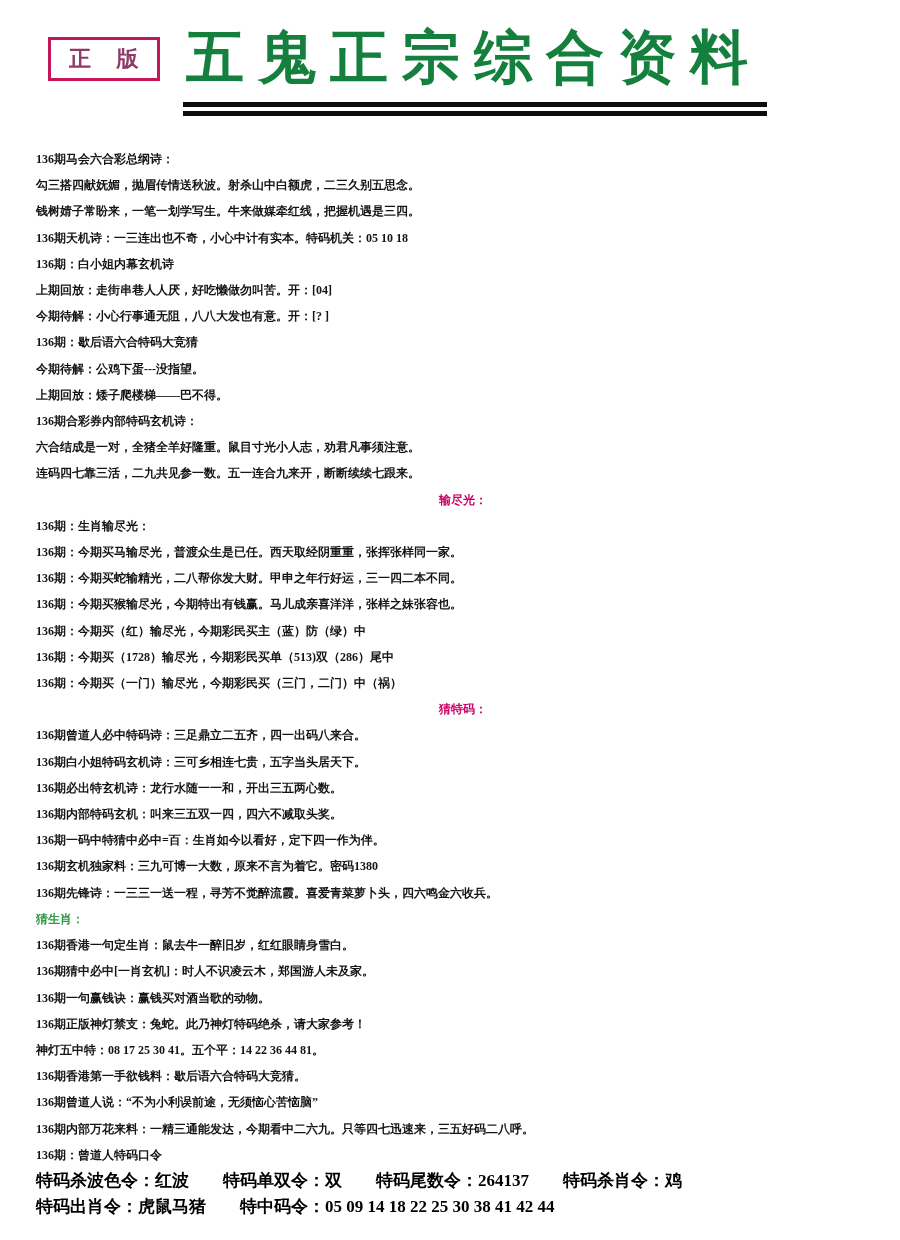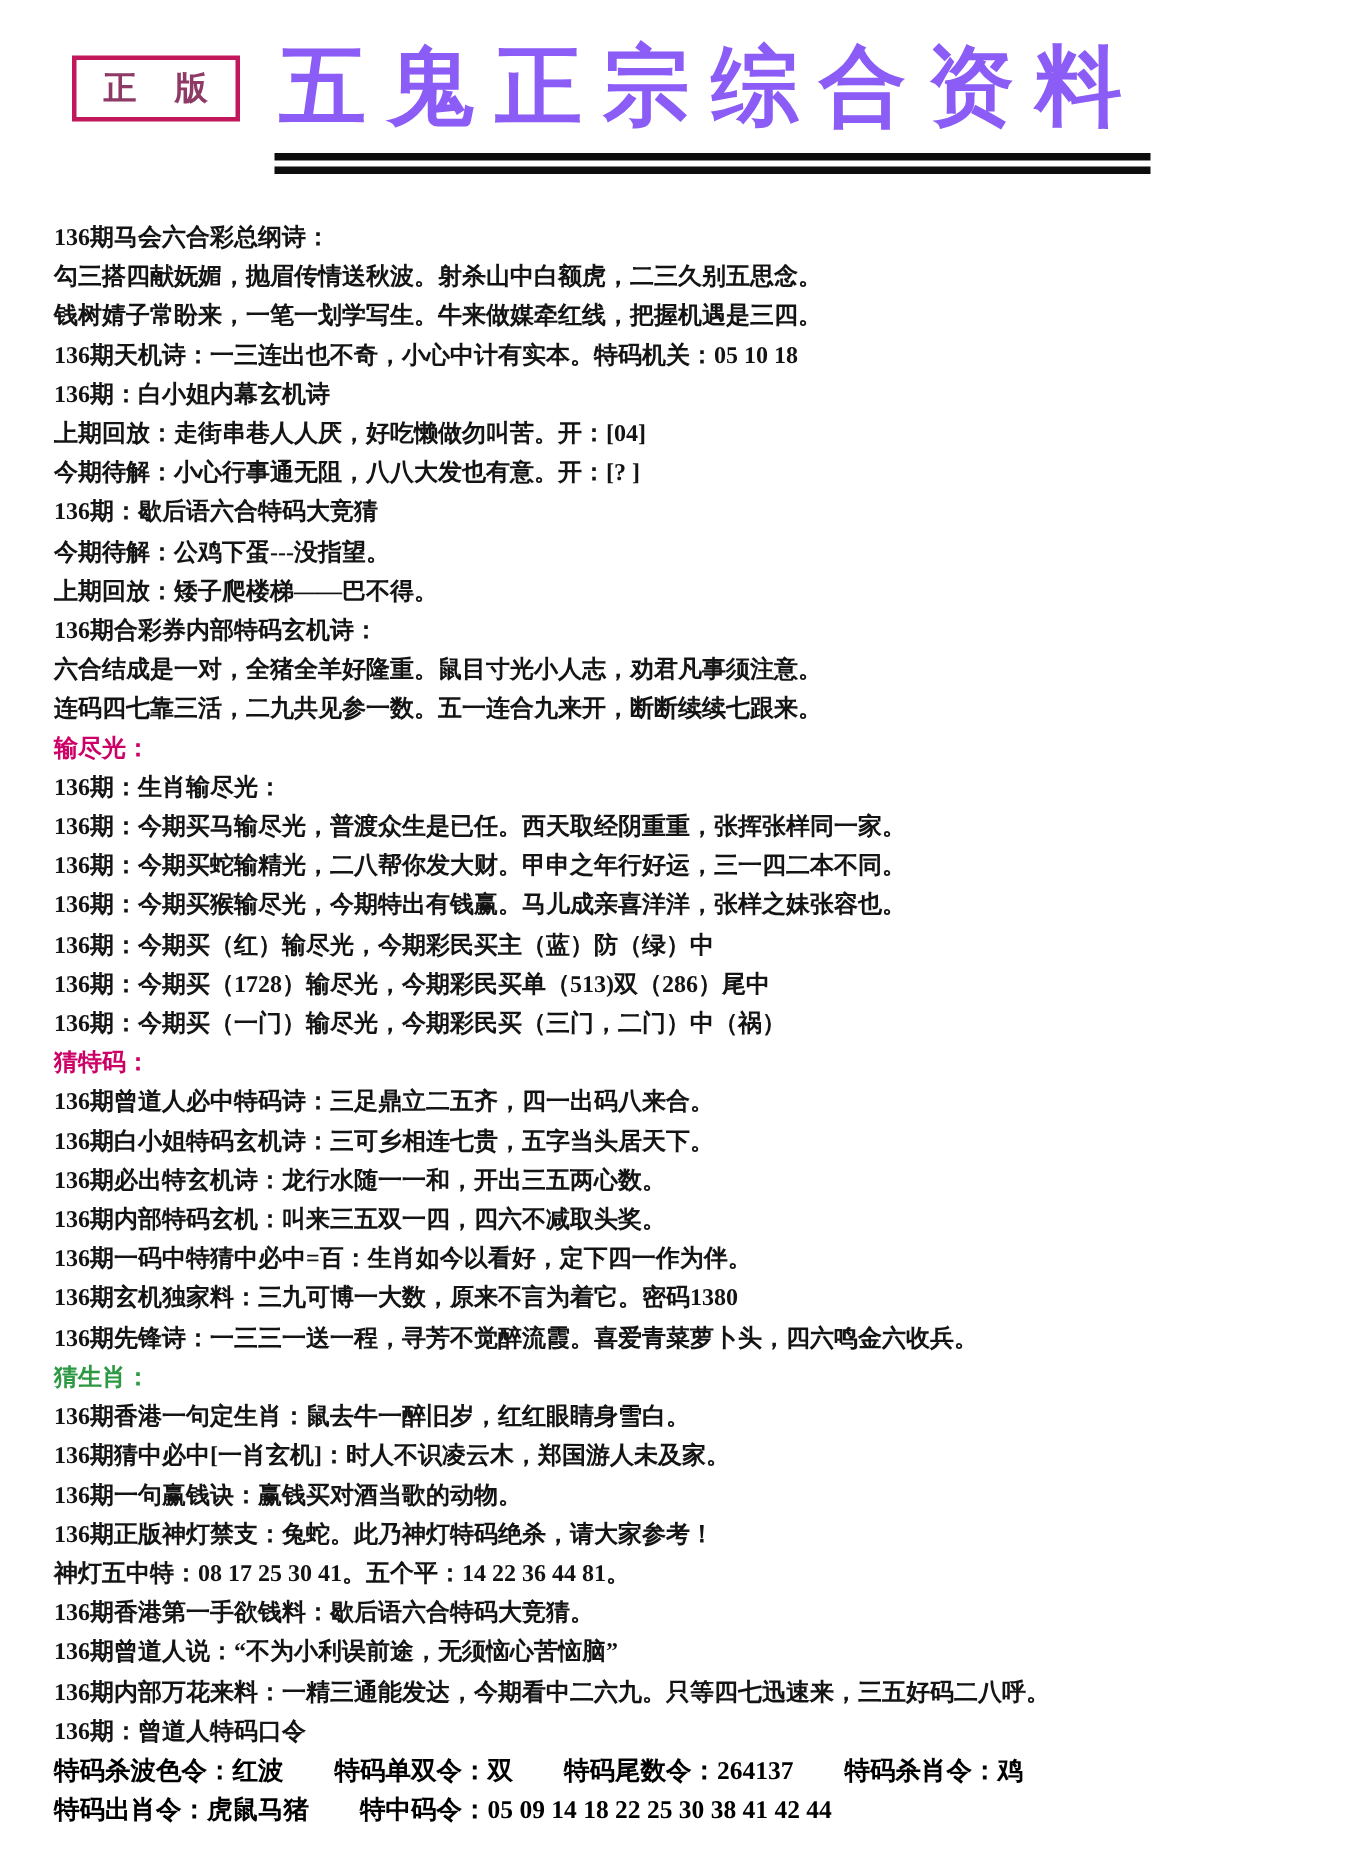--- a/index.html
+++ b/index.html
@@ -36,44 +36,44 @@
     white-space: nowrap;
   }
   .title {
     position: absolute;
     left: 186px;
     top: 22px;
     font-size: 58px;
     font-weight: bold;
     letter-spacing: 14px;
     line-height: 1.25;
-    color: #8b5cf6;
+    color: #15803d;
     white-space: nowrap;
   }
   .title-underline {
     position: absolute;
     left: 183px;
     top: 102px;
     width: 584px;
     height: 14px;
     border-top: 5px solid #0d0d0d;
     border-bottom: 5px solid #0d0d0d;
   }
   
   .lines {
     padding: 26px 10px 0 36px;
   }
   .line {
-    font-size: 16px;
+    font-size: 12px;
     font-weight: bold;
     line-height: 26.2px;
     white-space: pre-wrap;
     color: #141414;
   }
-  .line.magenta { color: var(--magenta, #cc0066); }
+  .line.magenta { color: var(--magenta, #cc0066); text-align: center; }
   .line.green   { color: var(--green, #2e9944); }
   .line.bold    { font-size: 17px; color: #000000; }
 </style>
 </head>
 <body>
 
 <div class="page">
   <div class="header">
     <div class="badge">正 版</div>
     <div class="title">五鬼正宗综合资料</div>

